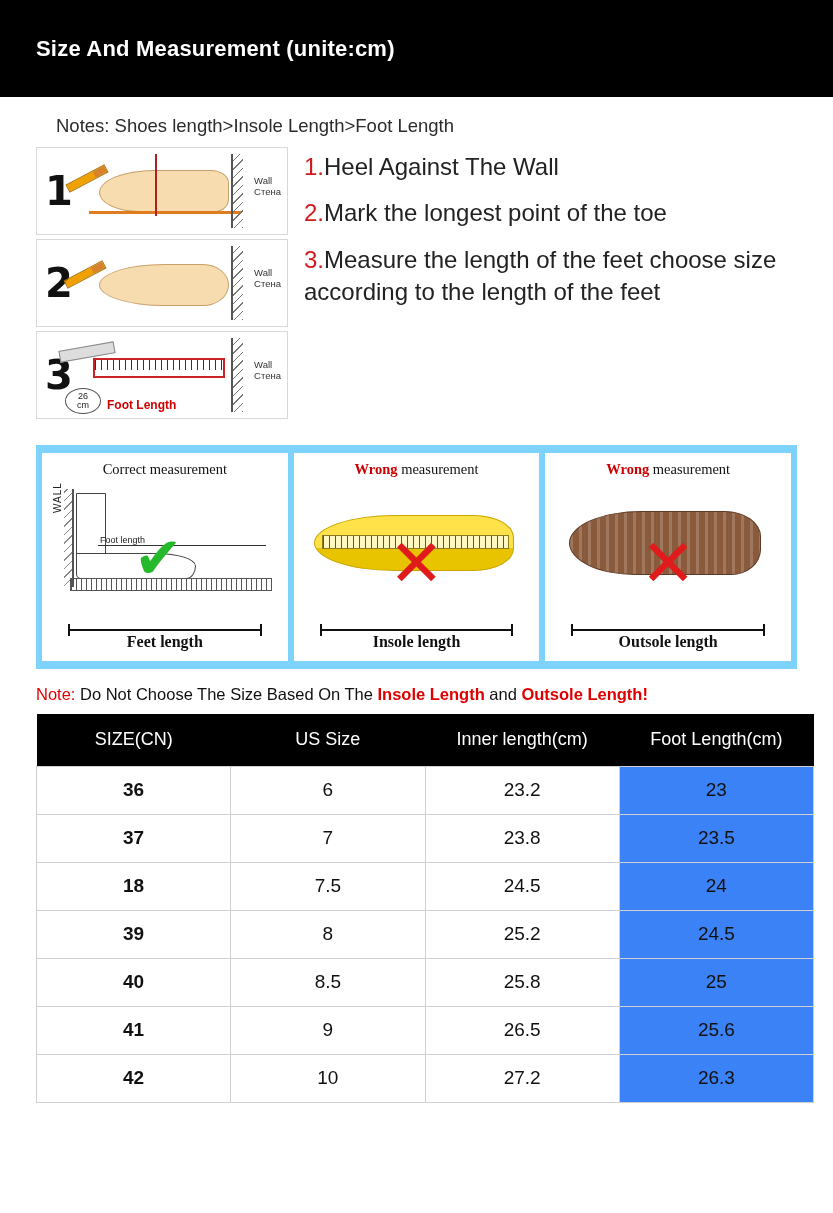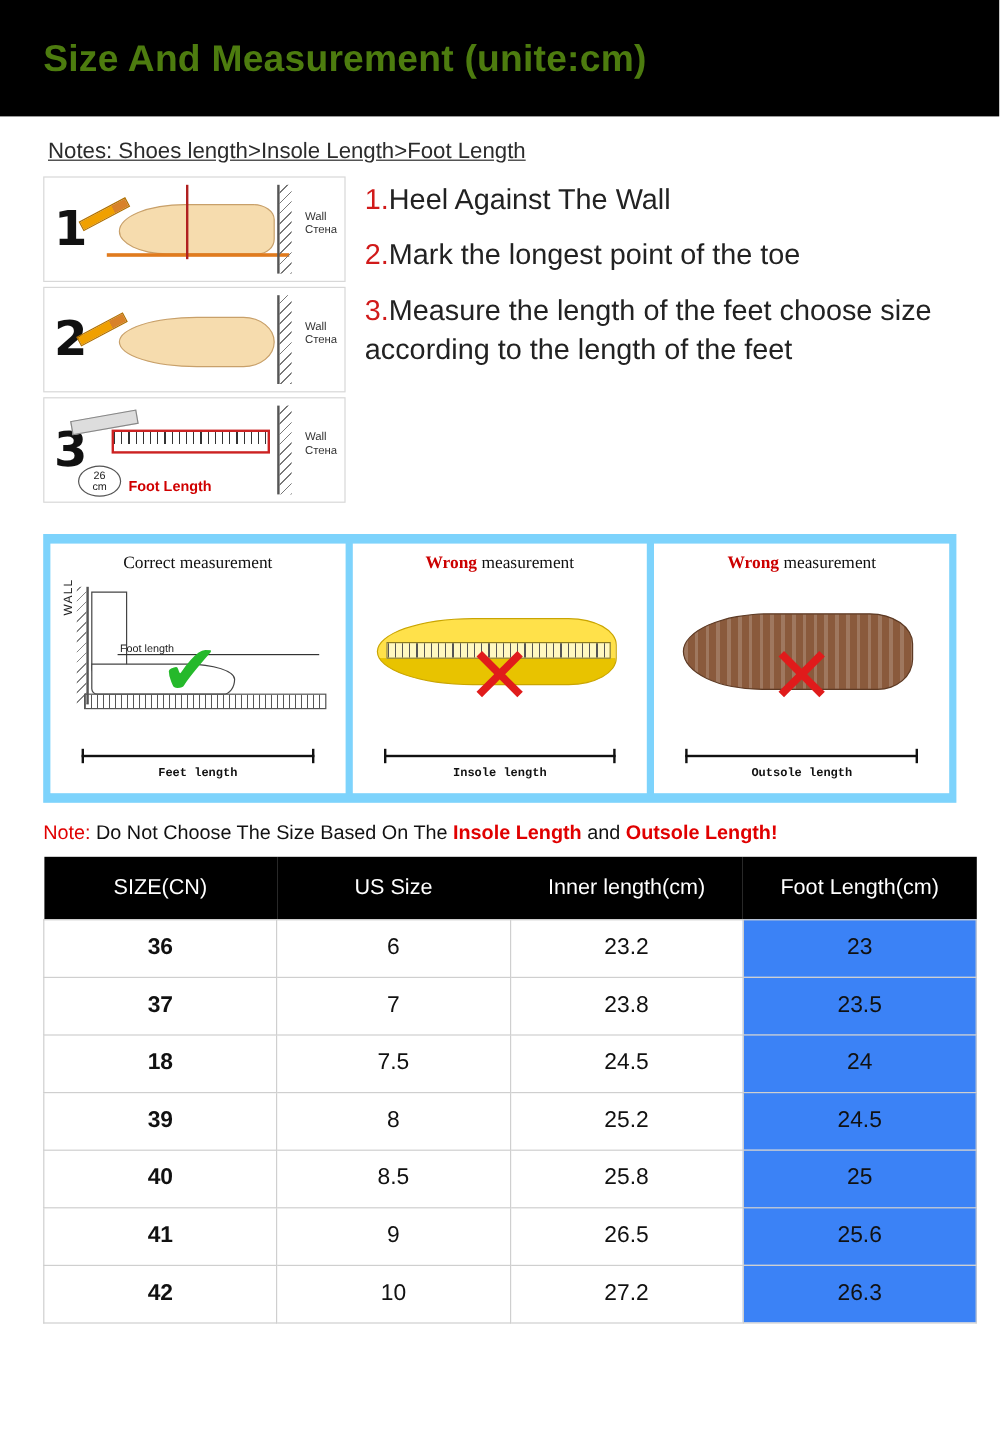--- a/index.html
+++ b/index.html
@@ -19,32 +19,31 @@
 
   
   .header-bar {
     background: #000;
     height: 97px;
     display: flex;
     align-items: center;
     padding-left: 36px;
   }
   .header-title {
-    color: #4d7c0f;
-    font-size: 31px;
+    color: #ffffff;
+    font-size: 22px;
     font-weight: bold;
     letter-spacing: 0.2px;
   }
 
   
   .notes {
     font-size: 18.5px;
     color: #2b2b2b;
-    padding: 18px 0 10px 40px;
-    text-decoration: underline;
+    padding: 18px 0 10px 56px;
   }
 
   
   .steps-wrap {
     display: flex;
     padding: 0 0 0 36px;
   }
   .steps-figures {
     width: 252px;
     flex: 0 0 252px;
@@ -213,23 +212,23 @@
     color: #111;
     font-family: "Liberation Serif", serif;
   }
   .compare-title .warn { color: #c00; font-weight: bold; }
   .compare-caption {
     position: absolute;
     bottom: 10px;
     left: 0;
     right: 0;
     text-align: center;
-    font-size: 10px;
+    font-size: 16px;
     font-weight: bold;
-    font-family: Liberation Mono, monospace;
+    font-family: Liberation Serif, serif;
     color: #111;
   }
   .caption-rule {
     position: absolute;
     bottom: 30px;
     left: 26px;
     right: 26px;
     height: 2px;
     background: #111;
   }

